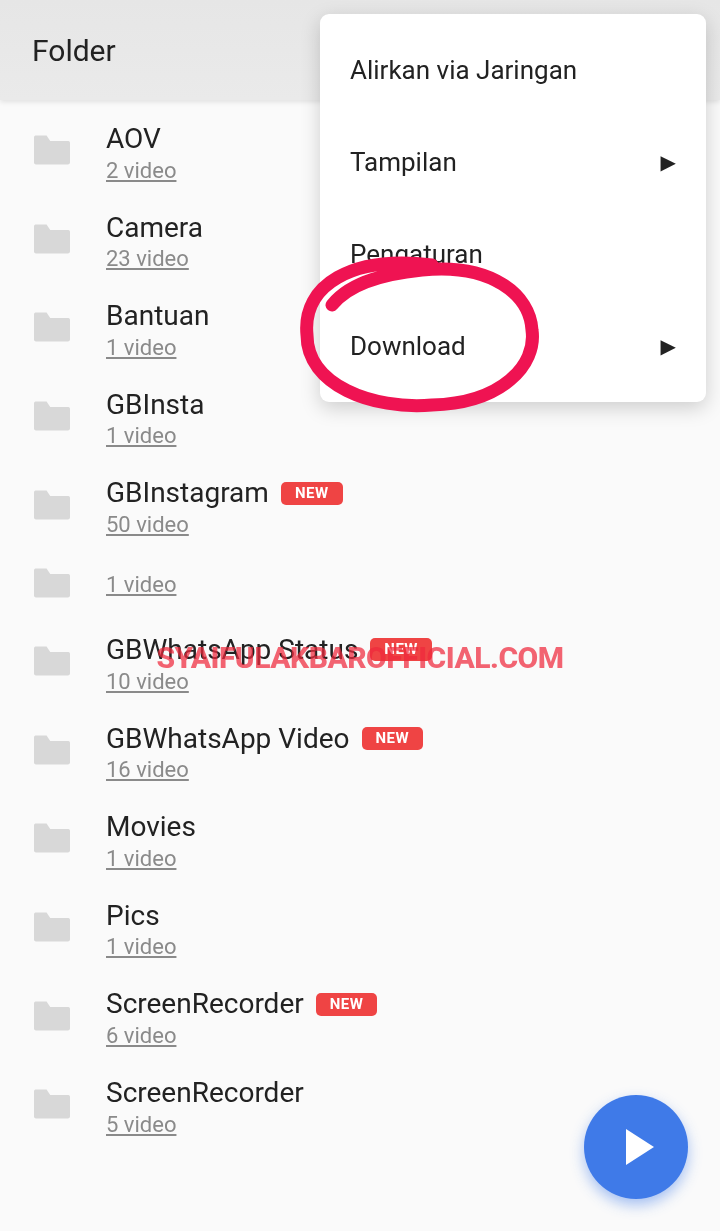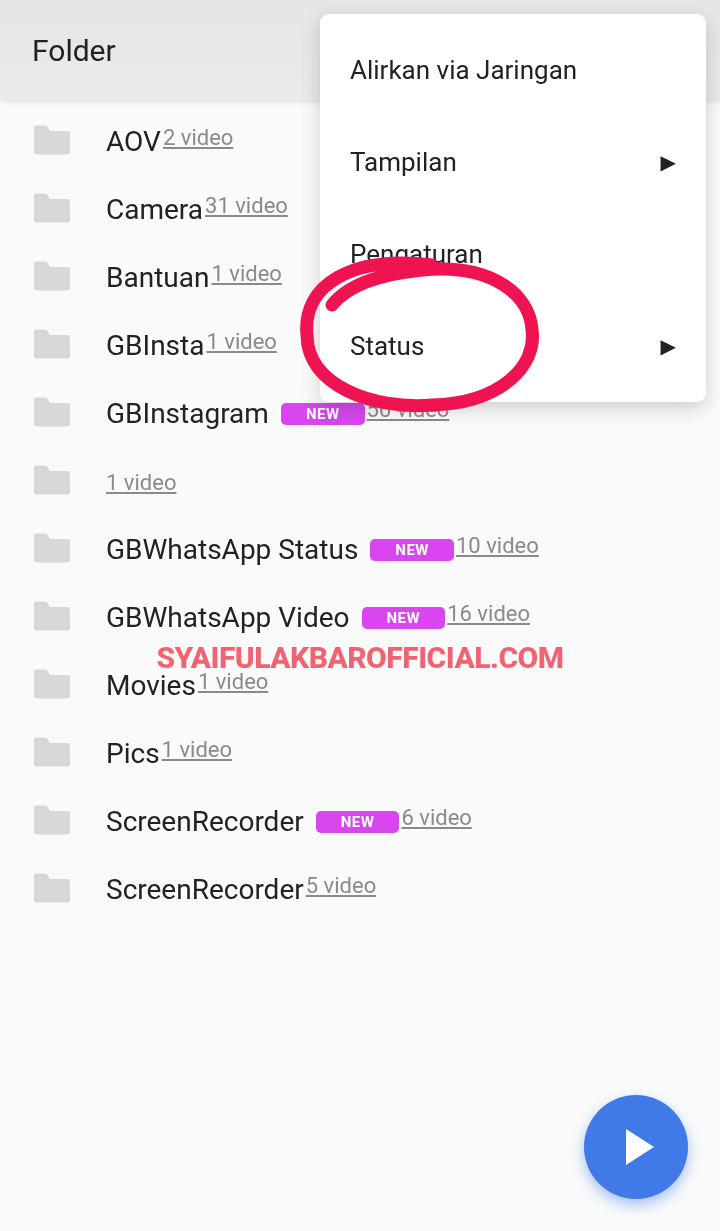--- a/index.html
+++ b/index.html
@@ -30,45 +30,46 @@
       padding: 14px 16px 14px 30px;
       gap: 32px;
     }
     .folder-icon {
       width: 44px;
       height: 36px;
       color: #d8d8d8;
     }
     .item-text {
       display: flex;
+      flex-direction: column;
       gap: 2px;
     }
     .item-title-row {
       display: flex;
       align-items: center;
       gap: 12px;
     }
     .item-title {
       font-size: 28px;
       color: #222;
       font-weight: 400;
       line-height: 1.2;
     }
     .item-sub {
       font-size: 22px;
       color: #8a8a8a;
       font-weight: 400;
       text-decoration: underline;
     }
     .badge-new {
-      background: #d946ef;
+      background: #ef4444;
       color: #fff;
       font-size: 15px;
       font-weight: bold;
-      padding: 2px 25px;
+      padding: 2px 14px;
       border-radius: 5px;
       letter-spacing: 0.5px;
       line-height: 1.25;
     }
 
     
     .menu {
       position: absolute;
       top: 14px;
       right: 14px;
@@ -169,21 +170,21 @@
   <div class="list-item">
     <span>
       <svg class="folder-icon" viewBox="0 0 24 20" fill="currentColor">
           <path d="M3 2h6l2 3h10c1 0 1 1 1 1v11c0 1-1 1-1 1H3c-1 0-1-1-1-1V3c0-1 1-1 1-1z"></path>
         </svg>
     </span>
     <div class="item-text">
       <div class="item-title-row">
         <span class="item-title">Camera</span>
       </div>
-      <span class="item-sub">31 video</span>
+      <span class="item-sub">23 video</span>
     </div>
   </div>
 
   <div class="list-item">
     <span>
       <svg class="folder-icon" viewBox="0 0 24 20" fill="currentColor">
           <path d="M3 2h6l2 3h10c1 0 1 1 1 1v11c0 1-1 1-1 1H3c-1 0-1-1-1-1V3c0-1 1-1 1-1z"></path>
         </svg>
     </span>
     <div class="item-text">
@@ -328,21 +329,21 @@
     <span>Alirkan via Jaringan</span>
   </div>
   <div class="menu-item">
     <span>Tampilan</span>
     <span class="menu-arrow">▶</span>
   </div>
   <div class="menu-item">
     <span>Pengaturan</span>
   </div>
   <div class="menu-item">
-    <span>Status</span>
+    <span>Download</span>
     <span class="menu-arrow">▶</span>
   </div>
 </div>
 
 <svg class="annotation-circle" viewBox="0 0 255 160">
   <path d="M 140 10 C 60 0, 10 30, 15 80 C 15 130, 80 155, 140 150 C 210 148, 245 110, 240 75 C 238 40, 200 8, 130 15 C 100 18, 60 25, 40 50" stroke="#ef1352" stroke-width="13" fill="none" stroke-linecap="round"></path>
 </svg>
 
 <div class="watermark">SYAIFULAKBAROFFICIAL.COM</div>
 

